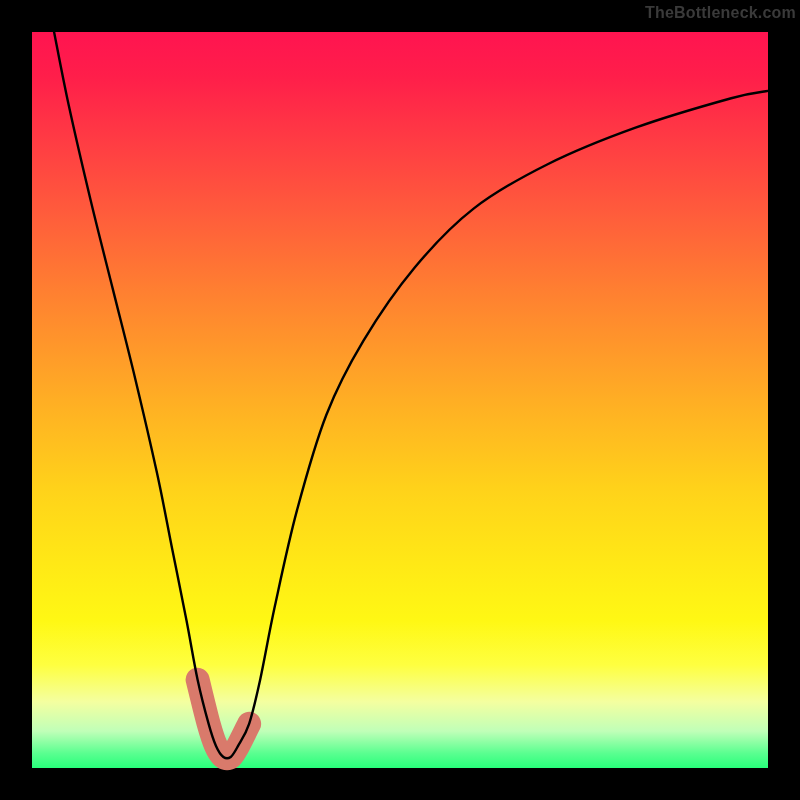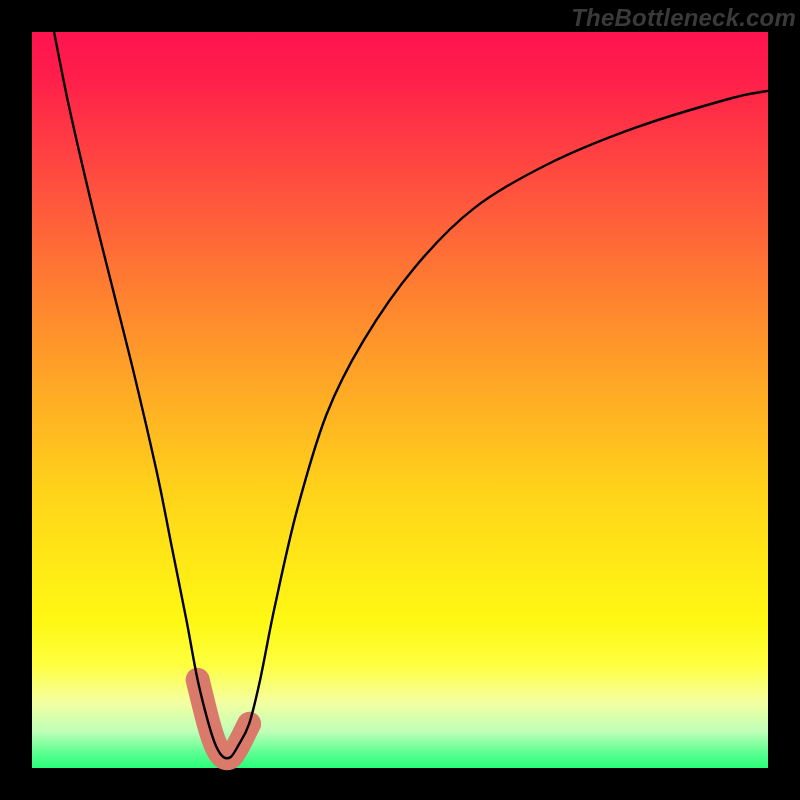--- a/index.html
+++ b/index.html
@@ -41,25 +41,24 @@
       #c0ffb8 95%,
       #5aff90 98%,
       #28ff7a 100%
     );
   }
   .watermark {
     position: absolute;
     right: 4px;
     top: 4px;
     color: #3a3a3a;
-    font-size: 24px;
+    font-size: 16px;
     font-weight: 600;
     letter-spacing: 0.2px;
     user-select: none;
-    font-style: italic;
   }
   svg.curve {
     position: absolute;
     left: 0;
     top: 0;
     width: 736px;
     height: 736px;
     overflow: visible;
   }
 </style>

